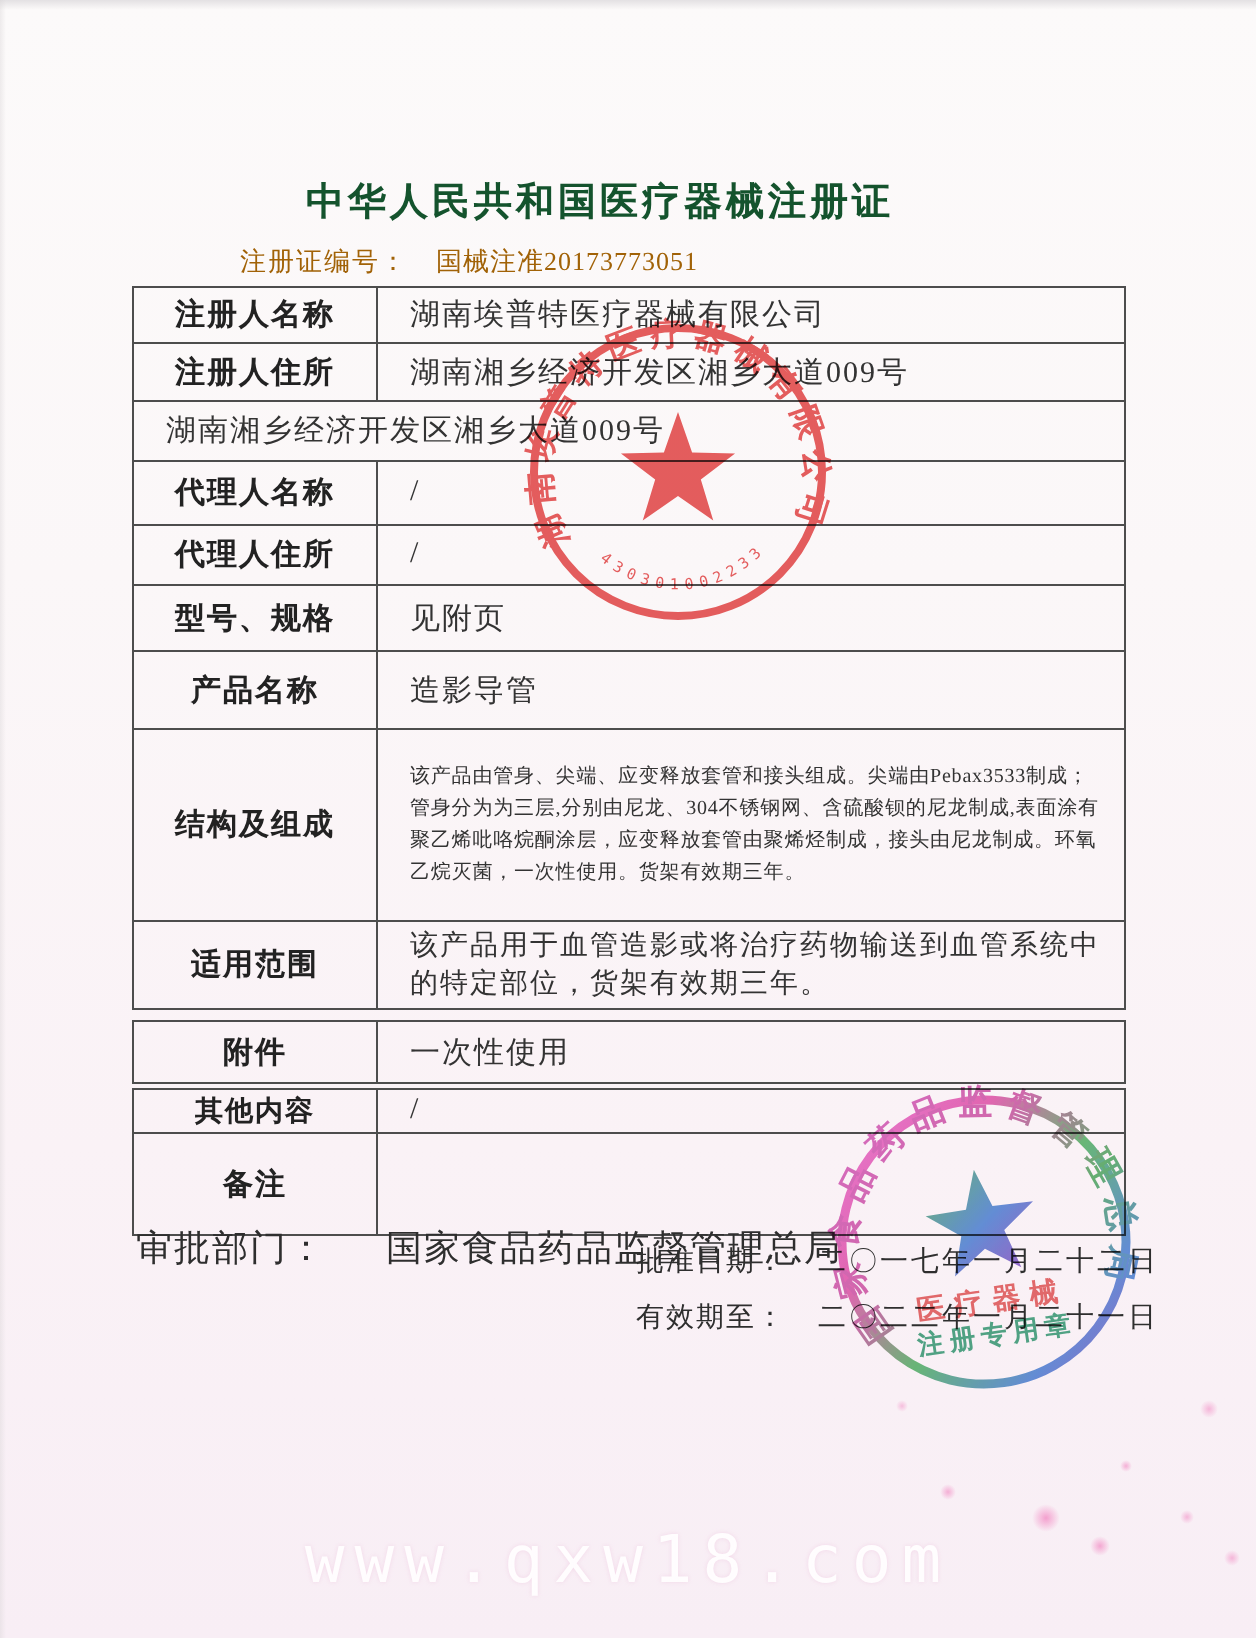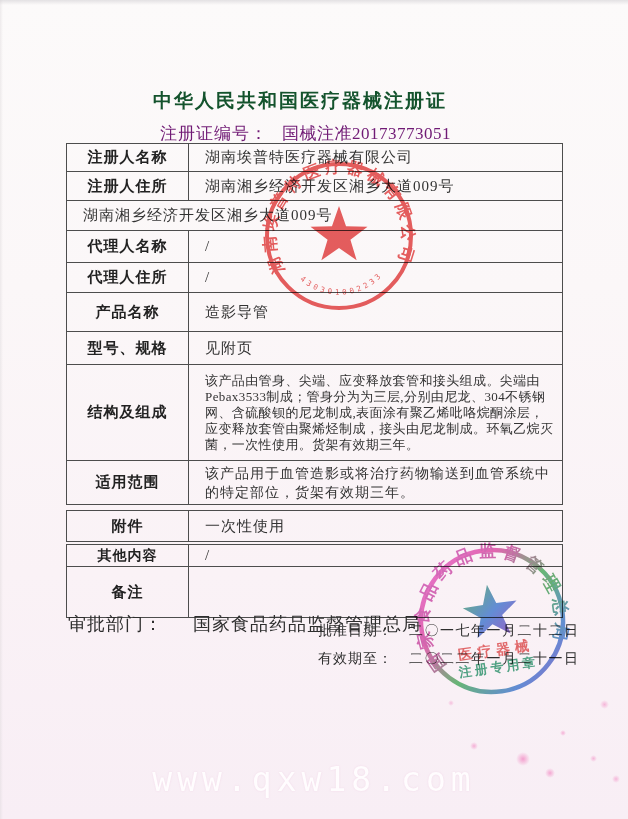--- a/index.html
+++ b/index.html
@@ -11,41 +11,41 @@
   }
   .scan-edge-top{position:absolute;left:0;top:0;width:628px;height:5px;
     background:linear-gradient(180deg,#cfccd0,rgba(230,228,230,0));opacity:.55;}
   .scan-edge-left{position:absolute;left:0;top:0;width:3px;height:819px;
     background:linear-gradient(90deg,#d8d4d6,rgba(230,228,230,0));opacity:.4;}
   .title{
     position:absolute;left:0;top:88px;width:600px;text-align:center;
     font-size:19px;font-weight:bold;letter-spacing:2px;color:#14532d;
     font-family:"Liberation Sans","DejaVu Sans",sans-serif;
   }
-  .regline{position:absolute;left:120px;top:122px;font-size:17px;color:#701a75;margin-left:40px;}
+  .regline{position:absolute;left:120px;top:122px;font-size:13px;color:#a16207;}
   .regline .lbl{letter-spacing:1px;}
   .regline .val{margin-left:14px;letter-spacing:.5px;}
   .tbl{position:absolute;left:66px;width:497px;border:1px solid #4d4d4d;box-sizing:border-box;background:transparent;}
   .blockA{top:143px;}
   .blockB{top:510px;}
   .blockC{top:544px;}
   .row{display:flex;box-sizing:border-box;border-bottom:1px solid #4d4d4d;}
   .tbl .row:last-child{border-bottom:none;}
   .cell-l{
     width:122px;box-sizing:border-box;border-right:1px solid #4d4d4d;
     display:flex;align-items:center;justify-content:center;
     font-weight:bold;font-size:15px;letter-spacing:1px;color:#222;
     font-family:"Liberation Sans","DejaVu Sans",sans-serif;
     text-align:right;
   }
   .cell-v{
     flex:1;box-sizing:border-box;display:flex;align-items:center;
     padding:3px 8px 3px 16px;font-size:15px;color:#333;letter-spacing:1px;
   }
-  .cell-v.small{font-size:13px;line-height:16px;letter-spacing:.4px;}
+  .cell-v.small{font-size:10px;line-height:16px;letter-spacing:.4px;}
   .cell-v.mid{font-size:14px;line-height:19px;letter-spacing:1px;}
   .footer{position:absolute;left:0;top:0;width:628px;}
   .dept{position:absolute;left:68px;top:612px;font-size:18px;letter-spacing:1px;}
   .dept .lbl{font-family:"Liberation Sans","DejaVu Sans",sans-serif;}
   .dept .val{margin-left:30px;}
   .dateline1{position:absolute;left:318px;top:622px;font-size:14px;letter-spacing:1px;}
   .dateline2{position:absolute;left:318px;top:650px;font-size:14px;letter-spacing:1px;}
   .dateline1 .val,.dateline2 .val{margin-left:16px;letter-spacing:1.5px;}
   .stamp{position:absolute;mix-blend-mode:multiply;pointer-events:none;}
   .stamp-company{left:253px;top:150px;opacity:.82;}
@@ -91,27 +91,27 @@
     <div class="cell-v">湖南湘乡经济开发区湘乡大道009号</div>
   </div>
   <div class="row" style="height:32px">
     <div class="cell-l">代理人名称</div>
     <div class="cell-v">/</div>
   </div>
   <div class="row" style="height:30px">
     <div class="cell-l">代理人住所</div>
     <div class="cell-v">/</div>
   </div>
+  <div class="row" style="height:33px">
+    <div class="cell-l">型号、规格</div>
+    <div class="cell-v">见附页</div>
+  </div>
   <div class="row" style="height:39px">
     <div class="cell-l">产品名称</div>
     <div class="cell-v">造影导管</div>
-  </div>
-  <div class="row" style="height:33px">
-    <div class="cell-l">型号、规格</div>
-    <div class="cell-v">见附页</div>
   </div>
   <div class="row" style="height:96px">
     <div class="cell-l">结构及组成</div>
     <div class="cell-v small">该产品由管身、尖端、应变释放套管和接头组成。尖端由Pebax3533制成；管身分为为三层,分别由尼龙、304不锈钢网、含硫酸钡的尼龙制成,表面涂有聚乙烯吡咯烷酮涂层，应变释放套管由聚烯烃制成，接头由尼龙制成。环氧乙烷灭菌，一次性使用。货架有效期三年。</div>
   </div>
   <div class="row" style="height:43px">
     <div class="cell-l">适用范围</div>
     <div class="cell-v mid">该产品用于血管造影或将治疗药物输送到血管系统中的特定部位，货架有效期三年。</div>
   </div>
 </div>

